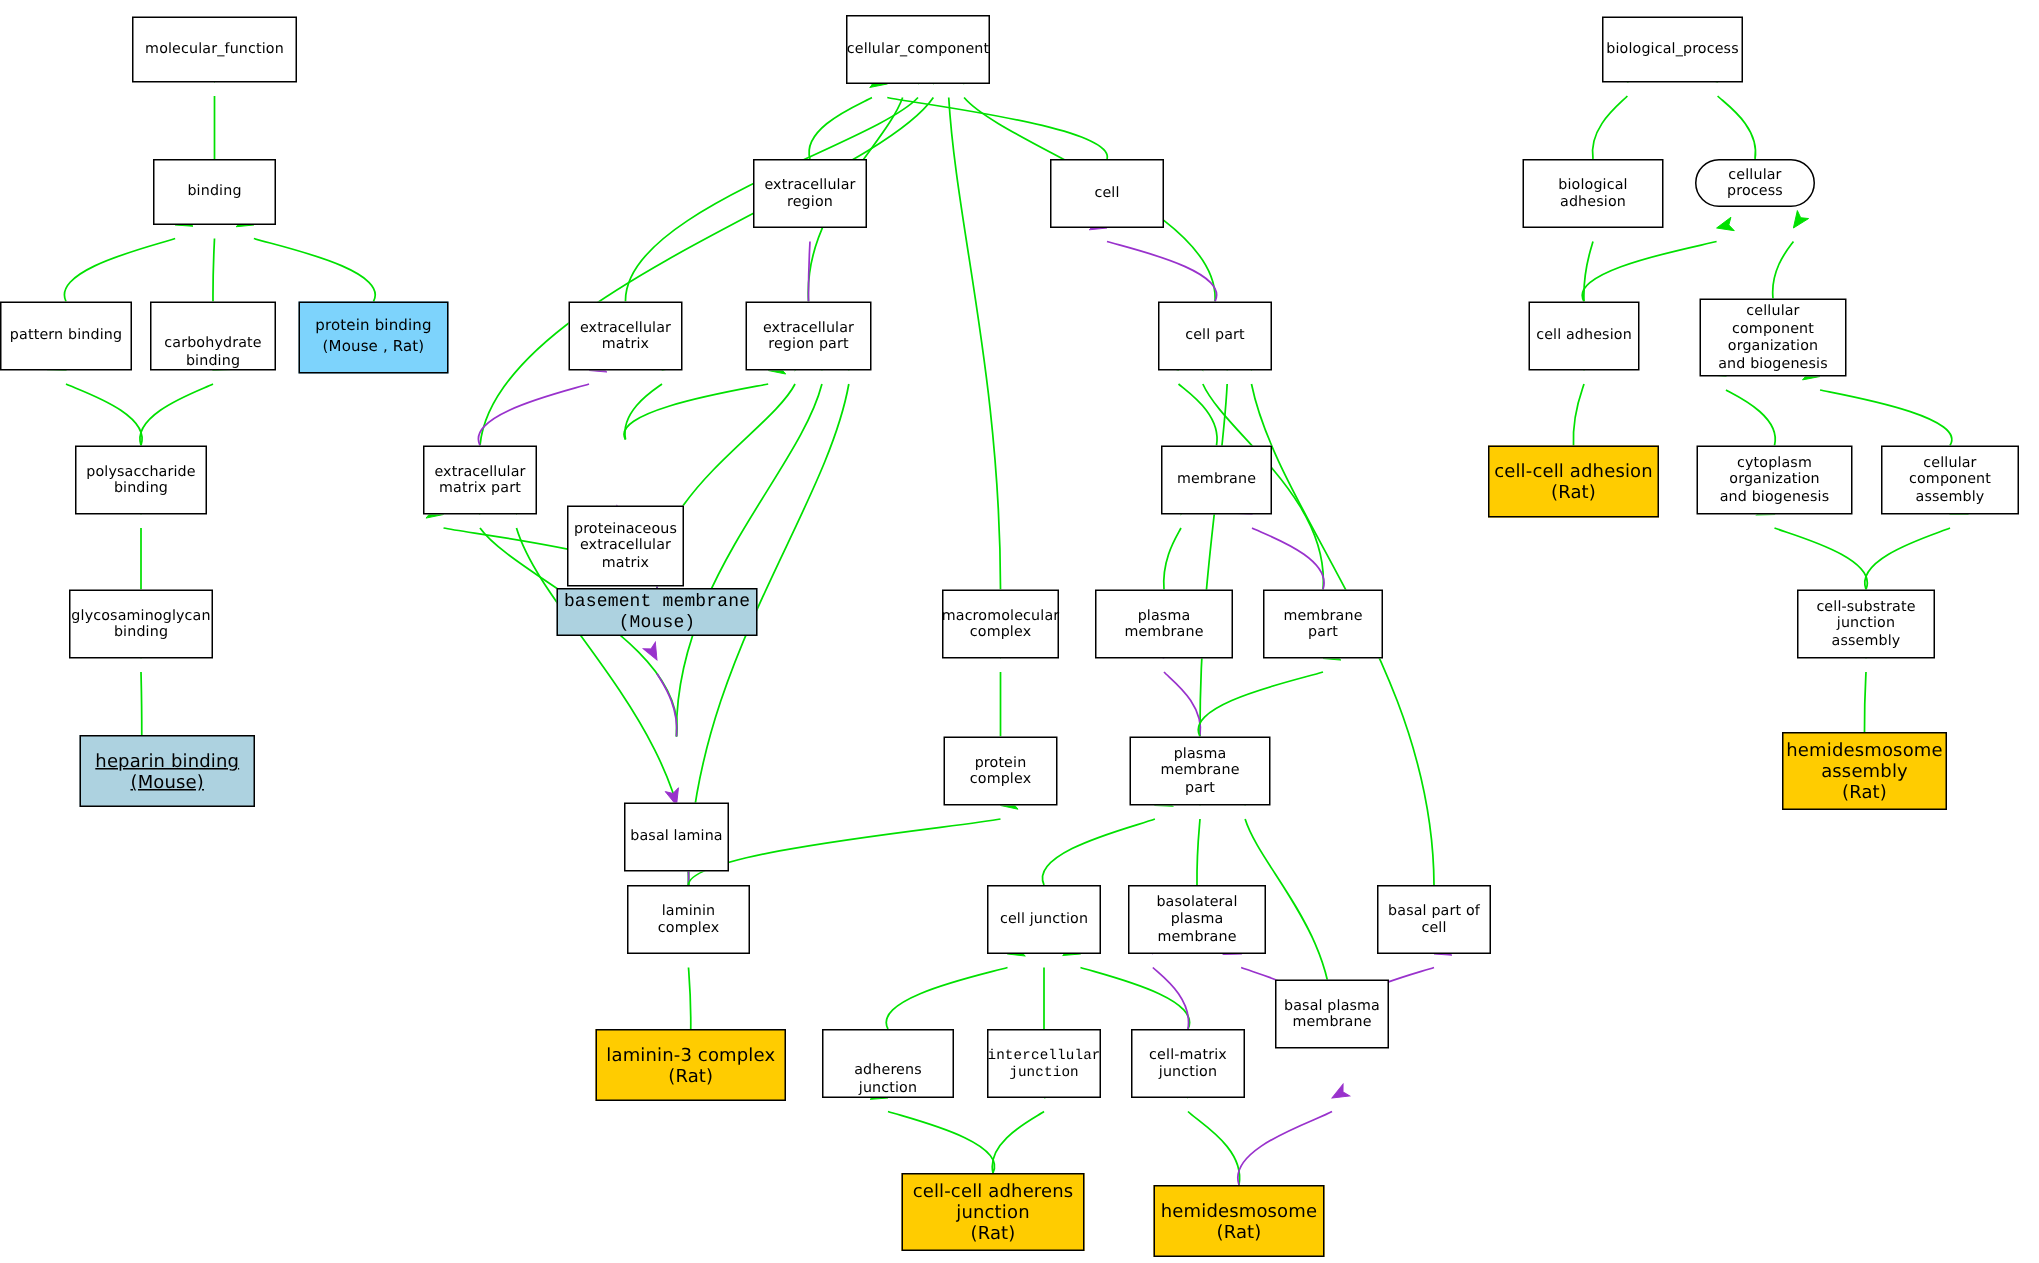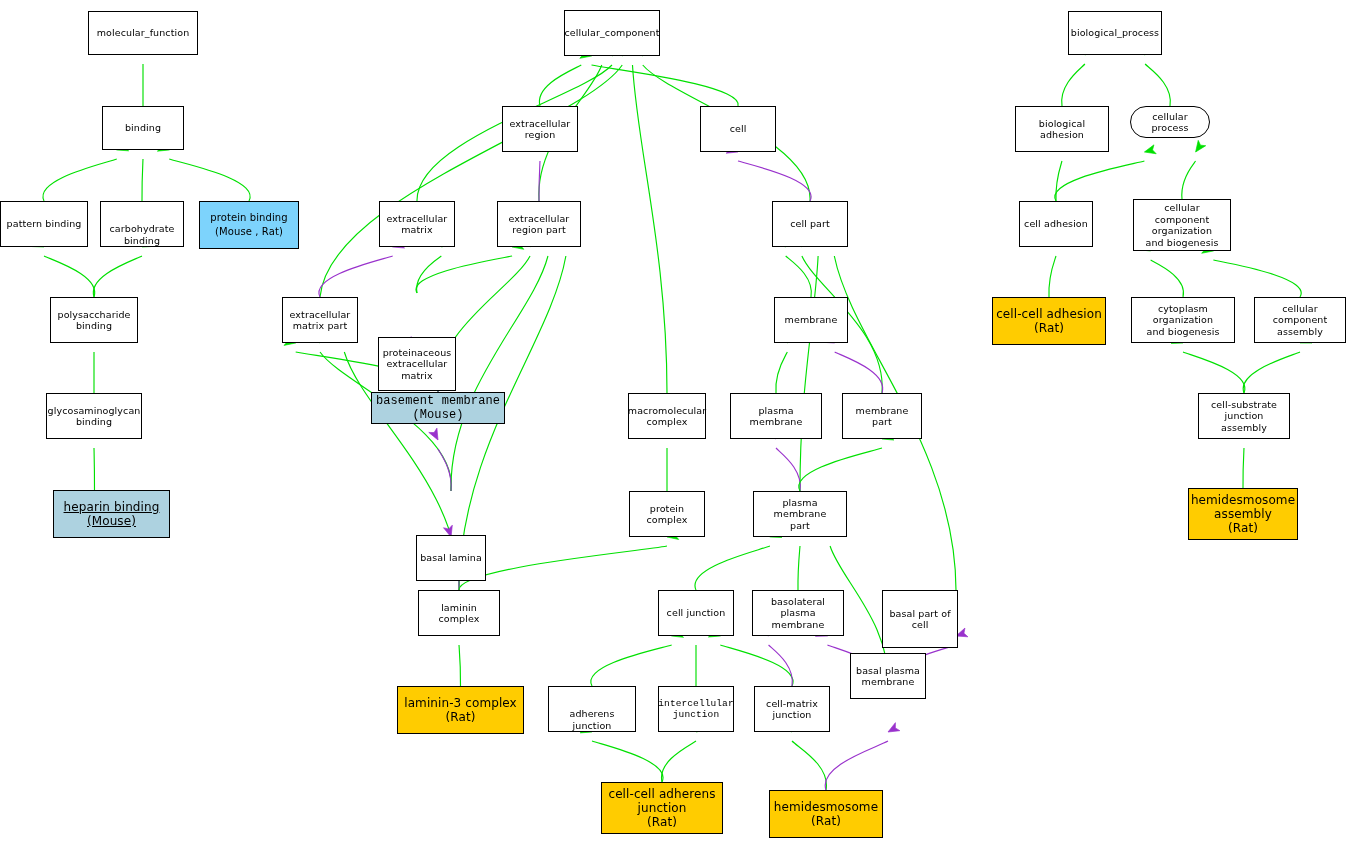--- a/index.html
+++ b/index.html
@@ -366,21 +366,21 @@
       <div class="node" style="left: 418px; top: 590px; width: 82px; height: 46px;">
         <span class="lbl">laminin complex</span>
       </div>
       <div class="node" style="left: 658px; top: 590px; width: 76px; height: 46px;">
         <span class="lbl">cell junction</span>
       </div>
       <div class="node" style="left: 752px; top: 590px; width: 92px; height: 46px;">
         <span class="lbl">basolateral
 plasma membrane</span>
       </div>
-      <div class="node" style="left: 882px; top: 590px; width: 76px; height: 58px; align-items: center;">
+      <div class="node" style="left: 918px; top: 590px; width: 76px; height: 46px; align-items: center;">
         <span class="lbl">basal part of
 cell</span>
       </div>
       <div class="node hl-gold" style="left: 397px; top: 686px; width: 127px; height: 48px;">
         <span class="lbl">laminin-3 complex
 (Rat)</span>
       </div>
       <div class="node" style="left: 548px; top: 686px; width: 88px; height: 46px; align-items: flex-end;">
         <span class="lbl">adherens junction</span>
       </div>

